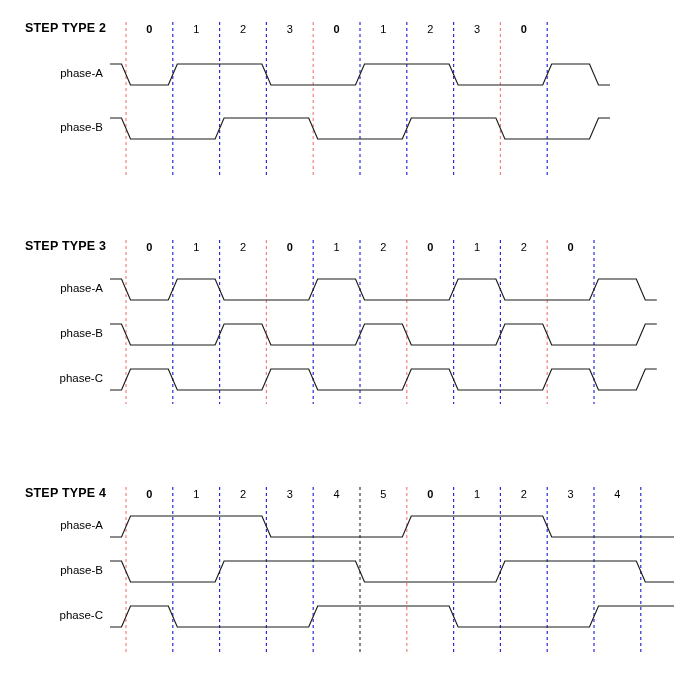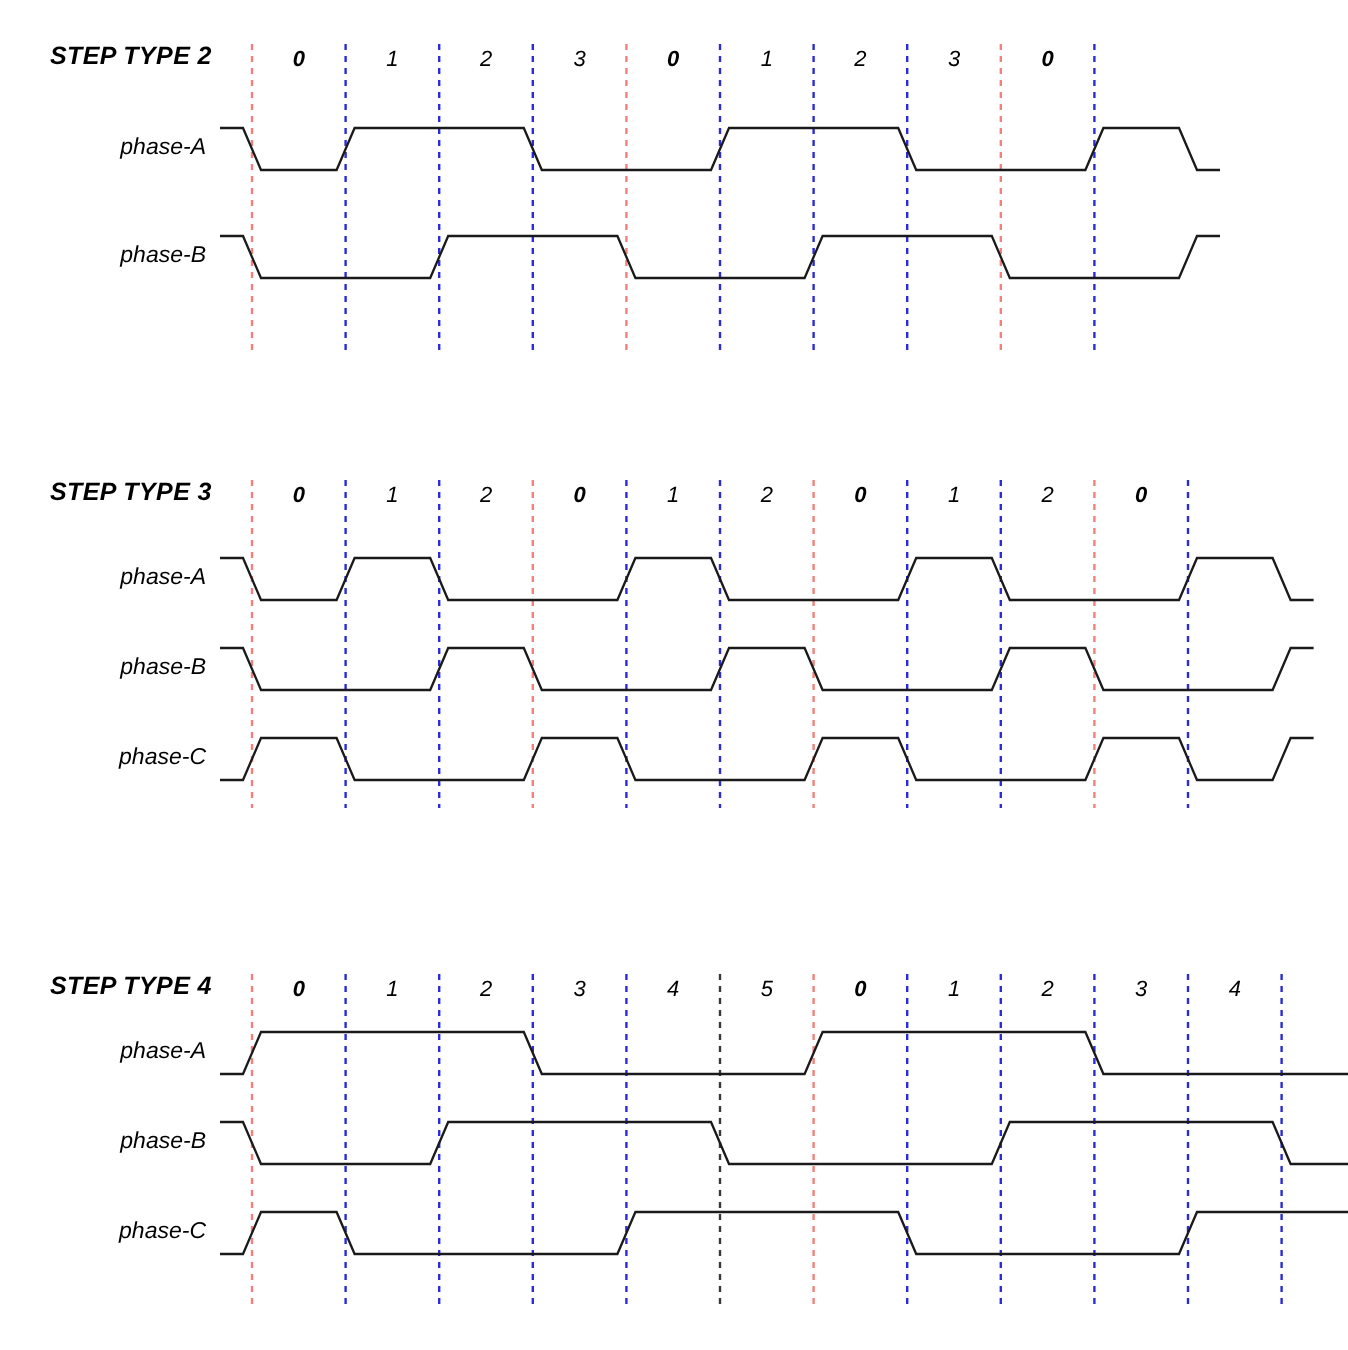--- a/index.html
+++ b/index.html
@@ -3,21 +3,21 @@
 <meta charset="utf-8">
 <style>
   html,body{margin:0;padding:0;}
   body{
     width:674px;height:675px;
     background:#ffffff;
     font-family:"Liberation Sans", sans-serif;
     overflow:hidden;
     position:relative;
   }
-  #diagram-root{position:absolute;left:0;top:0;width:674px;height:544px;font-style:italic;}
+  #diagram-root{position:absolute;left:0;top:0;width:674px;height:544px;}
   svg{display:block;}
   .sec-title{
     font-family:"Liberation Sans", sans-serif;
     font-size:12.5px;font-weight:bold;fill:#000000;
     letter-spacing:0.2px;
   }
   .phase-label{
     font-family:"Liberation Sans", sans-serif;
     font-size:11.5px;font-weight:normal;fill:#000000;
   }

